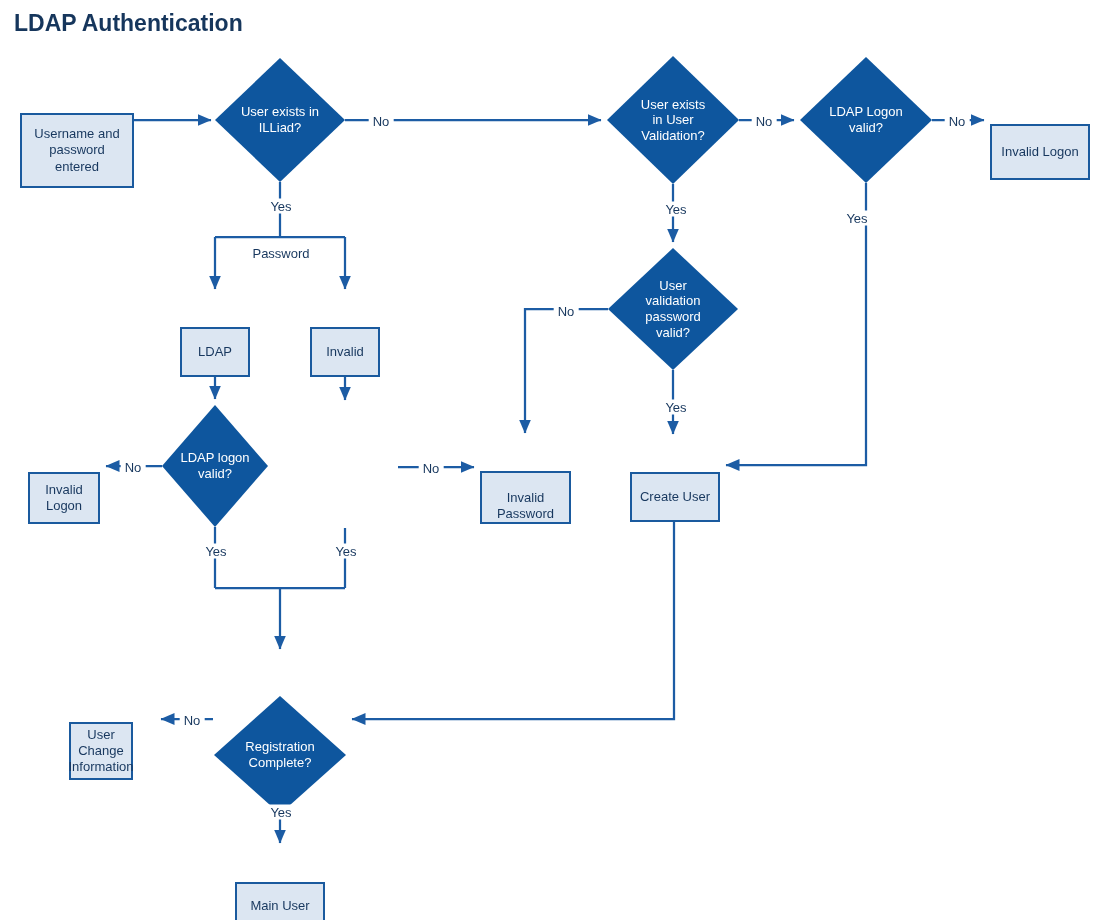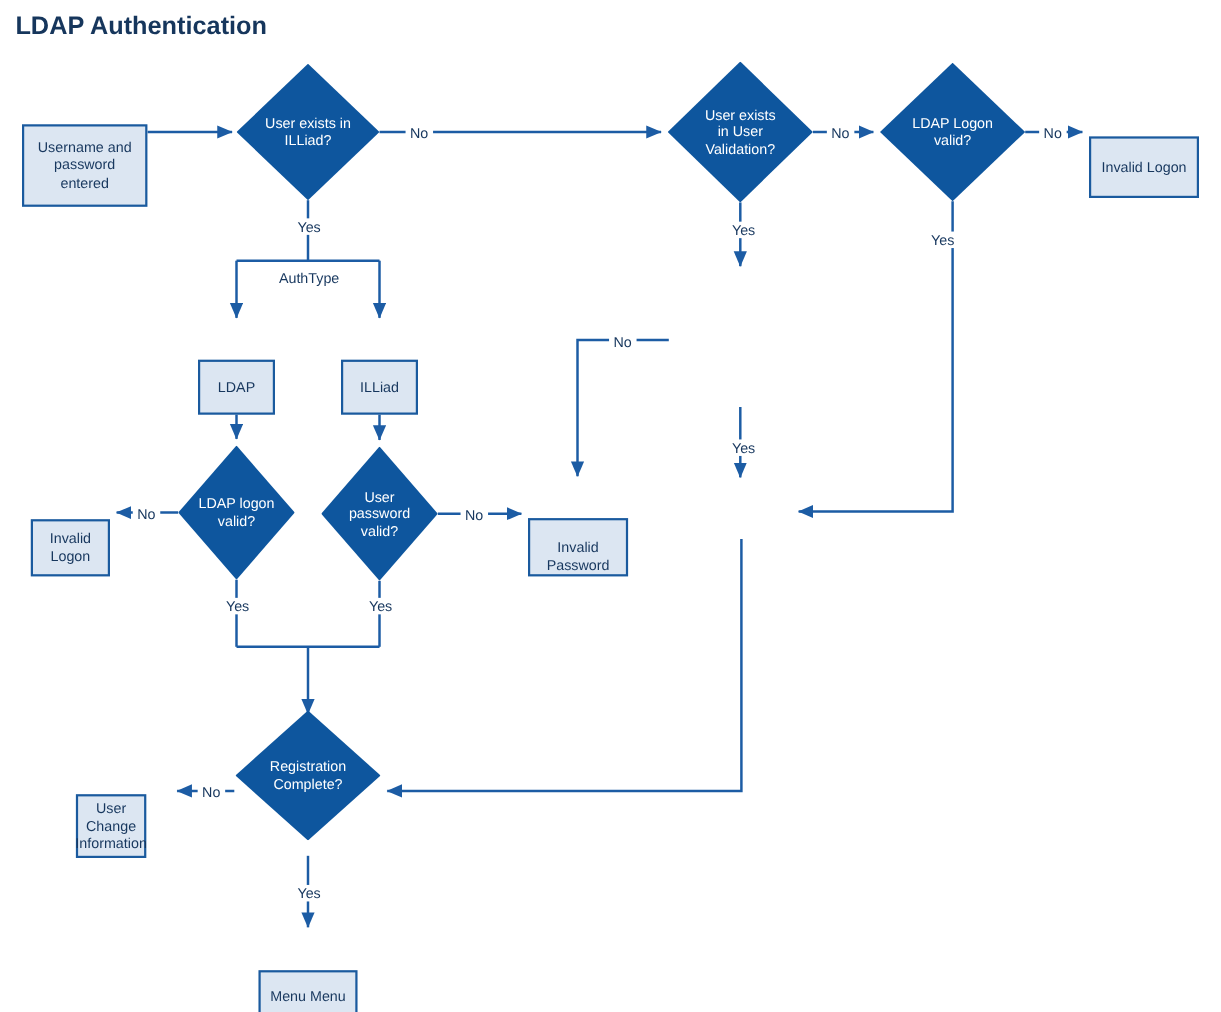--- a/index.html
+++ b/index.html
@@ -100,70 +100,73 @@
 
   <div class="node box" style="left:990px;top:92px;width:100px;height:56px;padding:0 4px;">
     <span>Invalid Logon</span>
   </div>
 
   <div class="node box" style="left:180px;top:295px;width:70px;height:50px;justify-content:center;">
     <span>LDAP</span>
   </div>
 
   <div class="node box" style="left:310px;top:295px;width:70px;height:50px;">
-    <span>ILLiad</span>
+    <span>Invalid</span>
   </div>
 
   <div class="node box" style="left:28px;top:440px;width:72px;height:52px;padding:0 6px;">
     <span>Invalid Logon</span>
   </div>
 
   <div class="node box" style="left:480px;top:439px;width:91px;height:53px;padding:0 6px;align-items:flex-end;">
     <span>Invalid Password</span>
   </div>
 
+  <div class="node box" style="left:630px;top:440px;width:90px;height:50px;">
+    <span>Create User</span>
+  </div>
 
   <div class="node box" style="left:69px;top:690px;width:64px;height:58px;padding:0 5px;">
     <span>User Change Information</span>
   </div>
 
   <div class="node box" style="left:235px;top:850px;width:90px;height:48px;">
-    <span>Menu Menu</span>
+    <span>Main User</span>
   </div>
 
   <div class="node diamond" style="left:215px;top:58px;width:130px;height:124px;">
     <span class="lbl" style="max-width:100px;">User exists in ILLiad?</span>
   </div>
 
   <div class="node diamond" style="left:607px;top:56px;width:132px;height:128px;">
     <span class="lbl" style="max-width:78px;">User exists in User Validation?</span>
   </div>
 
   <div class="node diamond" style="left:800px;top:57px;width:132px;height:126px;">
     <span class="lbl" style="max-width:84px;">LDAP Logon valid?</span>
   </div>
 
   <div class="node diamond" style="left:162px;top:405px;width:106px;height:122px;">
     <span class="lbl" style="max-width:80px;">LDAP logon valid?</span>
   </div>
 
-  <div class="node diamond" style="left:292px;top:406px;width:106px;height:122px;">
-    <span class="lbl" style="max-width:64px;">User password valid?</span>
+
+  <div class="node diamond" style="left:608px;top:248px;width:130px;height:122px;">
+    <span class="lbl" style="max-width:66px;">User validation password valid?</span>
   </div>
 
-
-  <div class="node diamond" style="left:214px;top:646px;width:132px;height:118px;">
+  <div class="node diamond" style="left:214px;top:696px;width:132px;height:118px;">
     <span class="lbl" style="max-width:90px;">Registration Complete?</span>
   </div>
 
   <span class="edge-label" style="left:381px;top:121px;">No</span>
   <span class="edge-label" style="left:764px;top:121px;">No</span>
   <span class="edge-label" style="left:957px;top:121px;">No</span>
   <span class="edge-label" style="left:281px;top:206px;">Yes</span>
-  <span class="edge-label" style="left:281px;top:253px;">AuthType</span>
+  <span class="edge-label" style="left:281px;top:253px;">Password</span>
   <span class="edge-label" style="left:676px;top:209px;">Yes</span>
   <span class="edge-label" style="left:857px;top:218px;">Yes</span>
   <span class="edge-label" style="left:133px;top:467px;">No</span>
   <span class="edge-label" style="left:431px;top:468px;">No</span>
   <span class="edge-label" style="left:566px;top:311px;">No</span>
   <span class="edge-label" style="left:676px;top:407px;">Yes</span>
   <span class="edge-label" style="left:216px;top:551px;">Yes</span>
   <span class="edge-label" style="left:346px;top:551px;">Yes</span>
   <span class="edge-label" style="left:192px;top:720px;">No</span>
   <span class="edge-label" style="left:281px;top:812px;">Yes</span>

